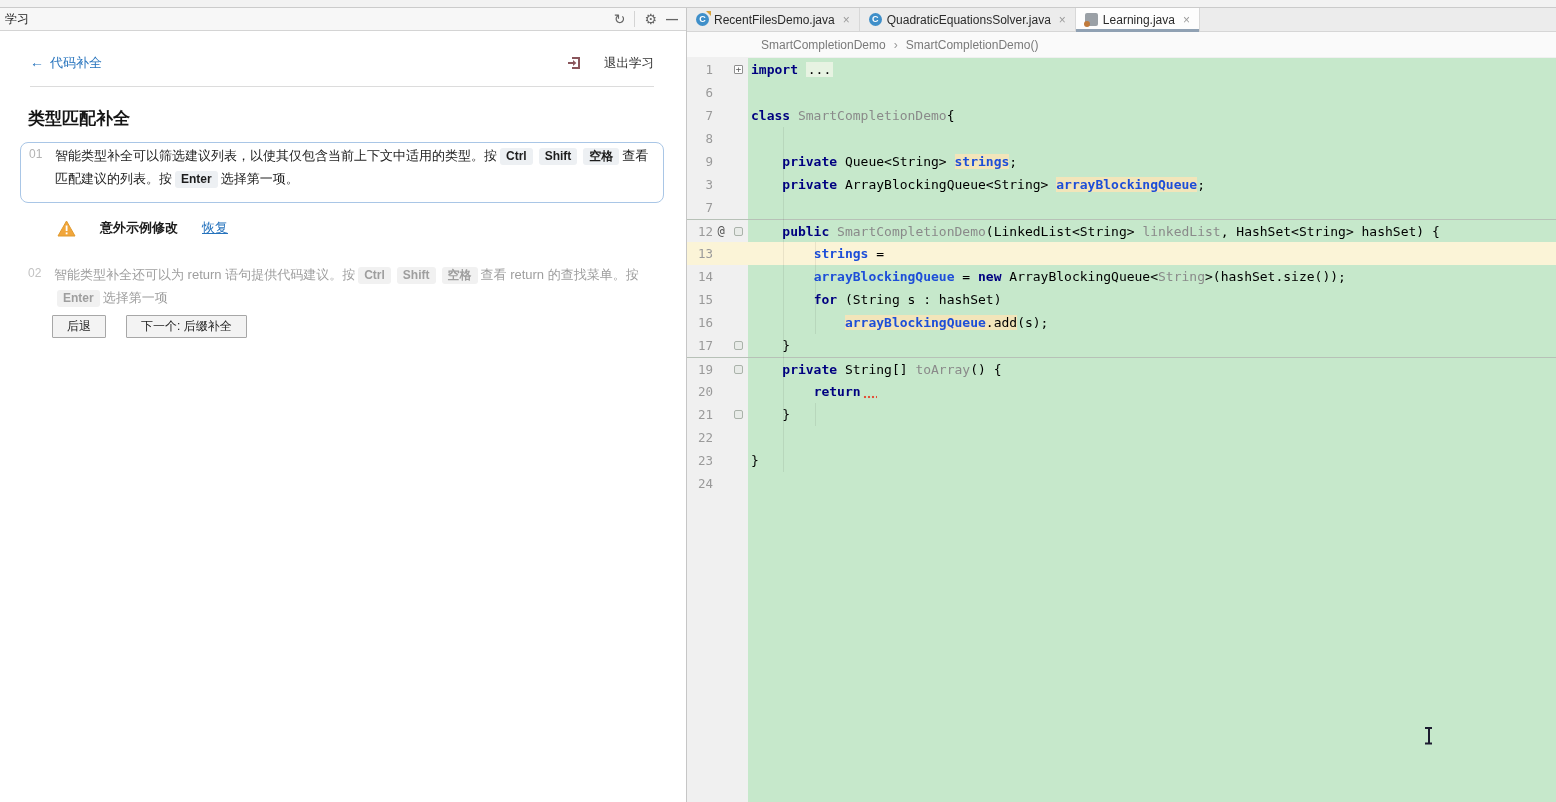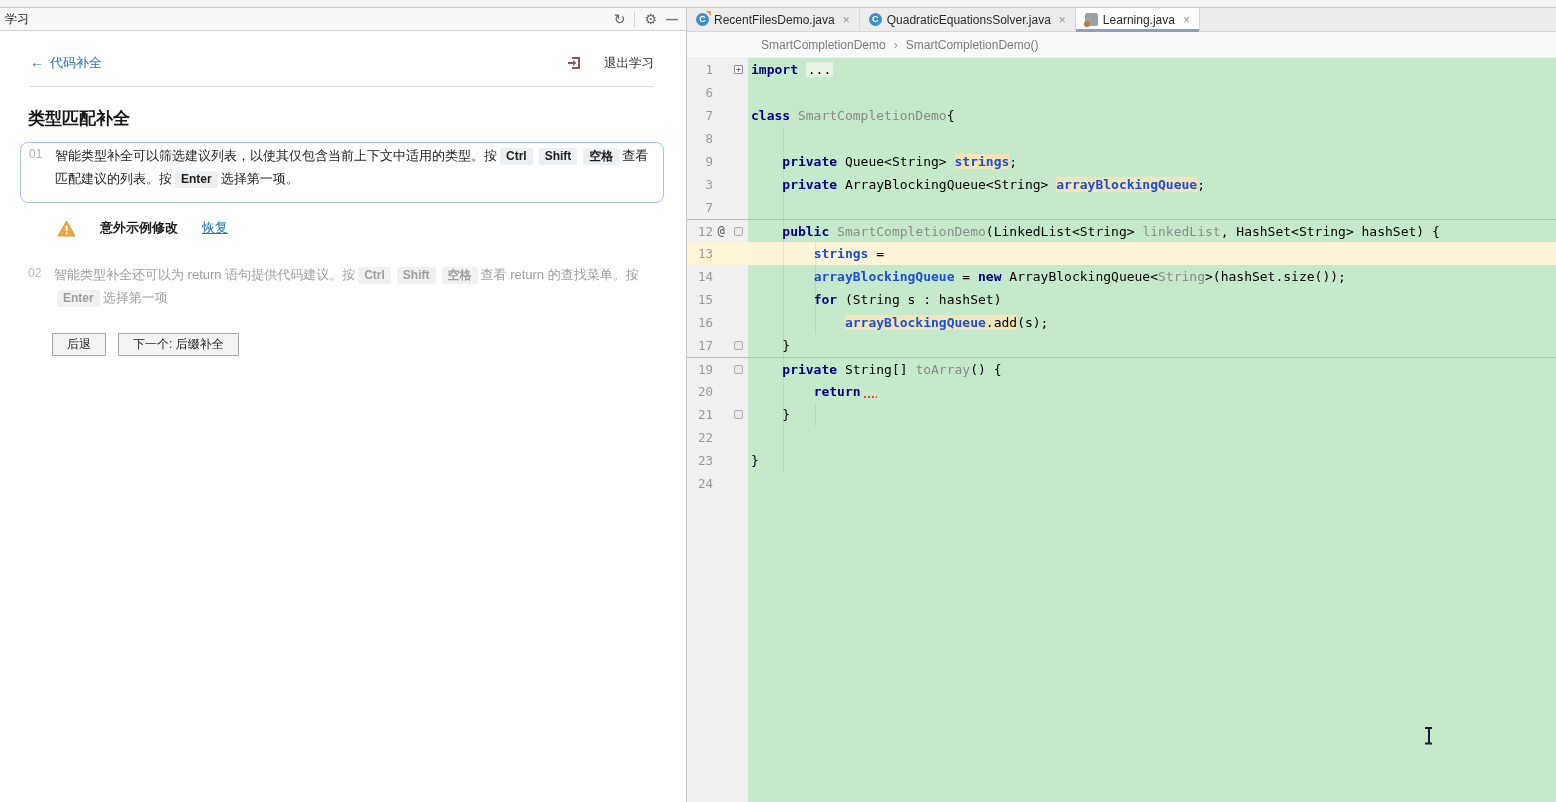--- a/index.html
+++ b/index.html
@@ -39,21 +39,21 @@
         color:#1d1d1d; font-family:"Liberation Sans", sans-serif; }
   .warning-row { margin:16px 0 0 57px; display:flex; align-items:center; gap:24px; }
   .warn-label { font-weight:700; font-size:13px; color:#1b1b1b; }
   .restore-link { color:#2673bd; font-size:13px; text-decoration:underline; cursor:pointer; }
 
   .step-row { margin:26px 22px 0 28px; display:flex; }
   .step-row .step-num { color:#c2c2c2; }
   .step-row .step-text { color:#9e9e9e; }
   .step-row kbd { background:#f1f1f1; color:#9e9e9e; }
 
-  .btn-row { margin:24px 0 0 52px; display:flex; gap:12px; }
+  .btn-row { margin:6px 0 0 52px; display:flex; gap:20px; }
   .btn { height:23px; padding:0 14px; background:#f3f3f3; border:1px solid #a7a7a7;
          border-radius:1px; font-size:12px; color:#1d1d1d; cursor:pointer;
          font-family:"Liberation Sans", sans-serif; }
 
   
   .editor { flex:1; display:flex; flex-direction:column; min-width:0; }
   .tab-bar { height:24px; flex:0 0 24px; background:#ececec; border-bottom:1px solid #d6d6d6;
              display:flex; align-items:stretch; }
   .tab { display:flex; align-items:center; padding:0 9px; gap:5px; font-size:12px;
          color:#2a2a2a; border-right:1px solid #d8d8d8; cursor:pointer; position:relative;

